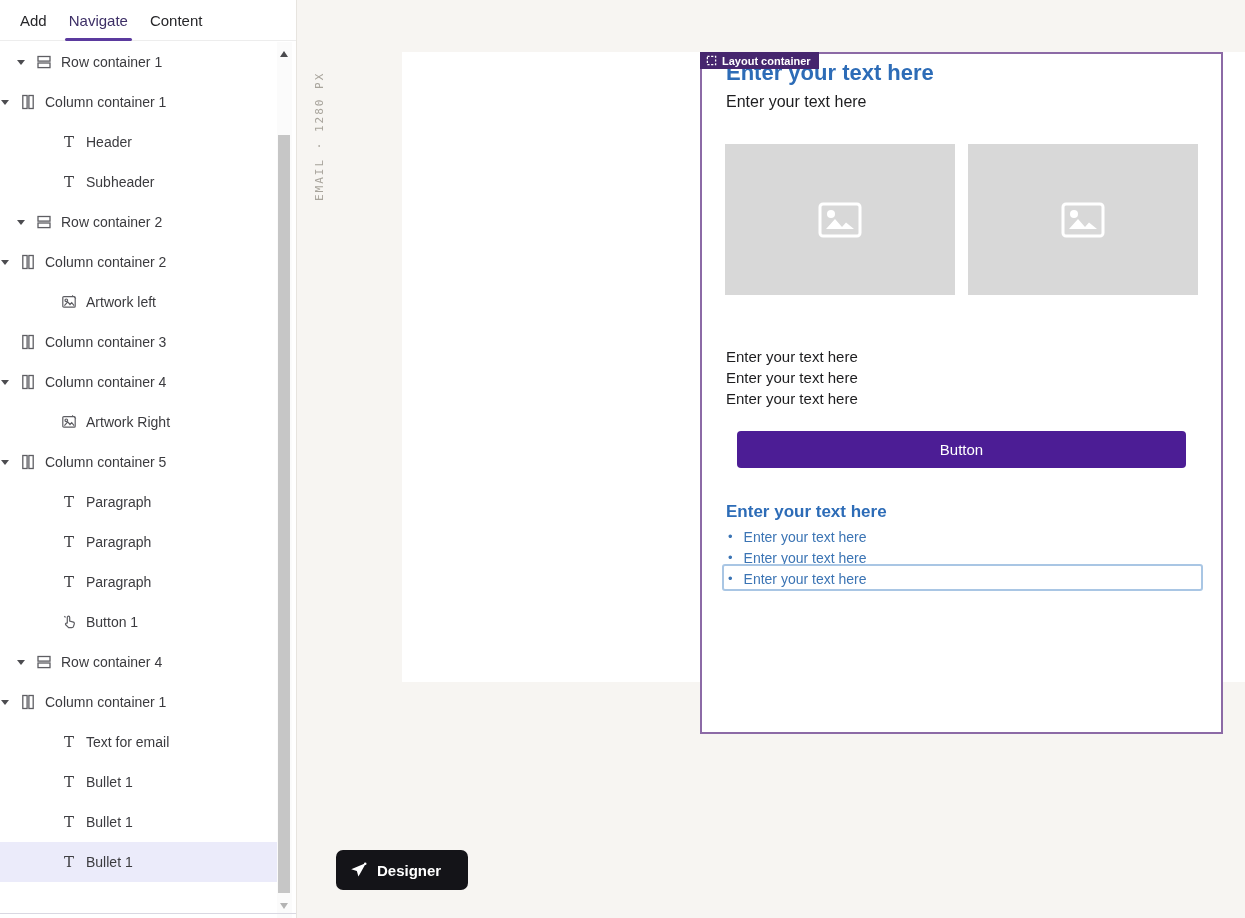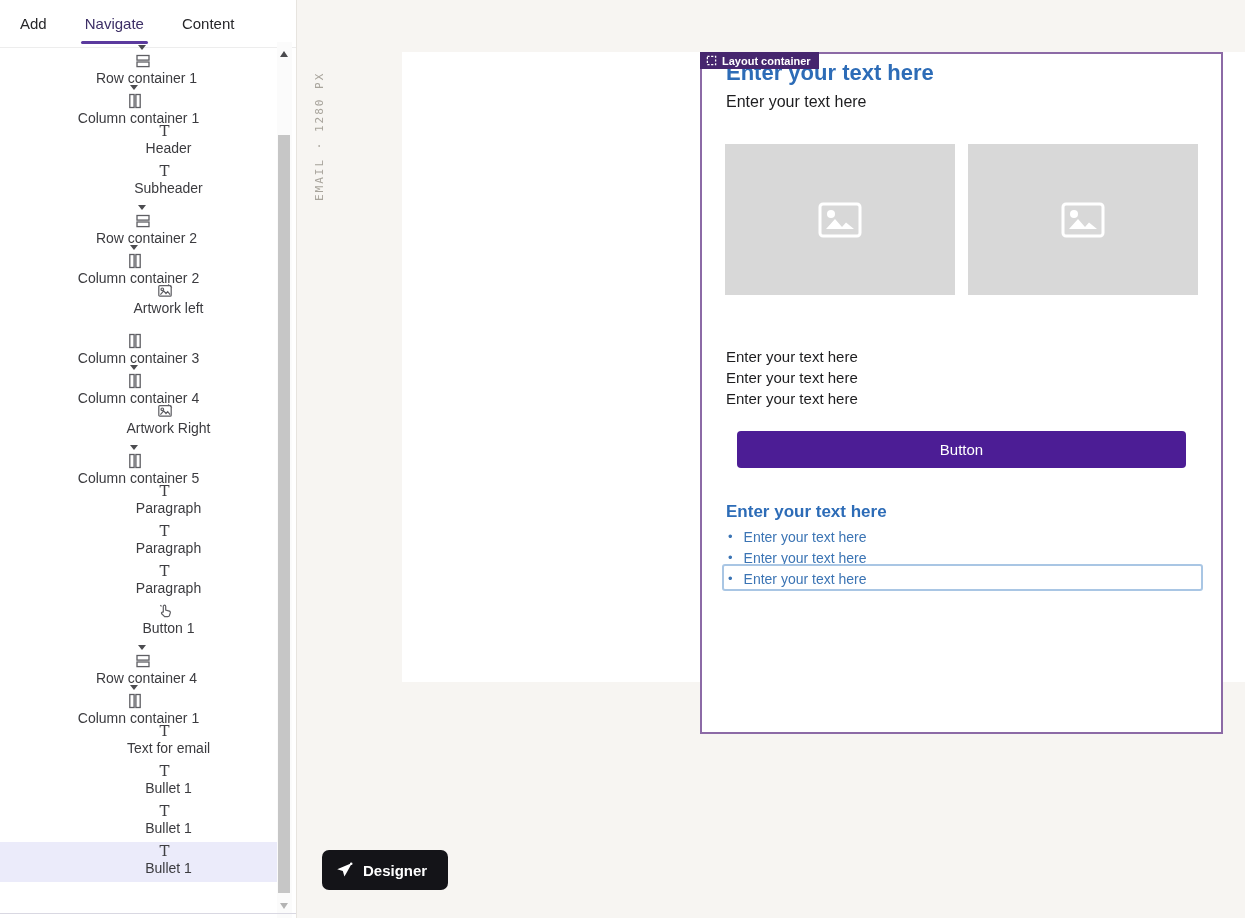--- a/index.html
+++ b/index.html
@@ -4,26 +4,26 @@
 <style>
   html,body{margin:0;padding:0;}
   body{
     width:1245px;height:918px;position:relative;overflow:hidden;
     background:#f7f5f2;
     font-family:"Liberation Sans",sans-serif;
     -webkit-font-smoothing:antialiased;
   }
   
   .sidebar{position:absolute;left:0;top:0;width:297px;height:918px;background:#fff;border-right:1px solid #e7e4df;box-sizing:border-box;}
-  .tabbar{height:48px;display:flex;align-items:center;gap:38px;padding-left:20px;border-bottom:1px solid #ededed;box-sizing:border-box;}
+  .tabbar{height:41px;display:flex;align-items:center;gap:22px;padding-left:20px;border-bottom:1px solid #ededed;box-sizing:border-box;}
   .tab{font-size:15px;color:#27272a;font-weight:500;cursor:pointer;position:relative;line-height:41px;height:41px;}
   .tab.active{color:#3d2f66;font-weight:400;}
   .tab.active::after{content:"";position:absolute;left:-4px;right:-4px;bottom:0;height:3px;background:#5b3a9e;border-radius:2px;}
   .tree{position:absolute;top:42px;left:0;width:277px;}
-  .trow{height:40px;display:flex;align-items:center;font-size:14px;color:#3b3b3f;cursor:pointer;flex-direction:column;}
+  .trow{height:40px;display:flex;align-items:center;font-size:14px;color:#3b3b3f;cursor:pointer;}
   .trow.sel{background:#ebebfa;}
   .trow.l1{padding-left:16px;}
   .trow.l2{}
   .trow.l3{padding-left:60px;}
   .caret{width:10px;height:10px;margin-right:9px;display:flex;align-items:center;justify-content:center;flex:0 0 auto;}
   .caret::before{content:"";width:0;height:0;border-left:4.5px solid transparent;border-right:4.5px solid transparent;border-top:5.5px solid #4c4c50;}
   .caret.hid::before{display:none;}
   .tico{width:18px;height:18px;margin-right:8px;display:flex;align-items:center;justify-content:center;flex:0 0 auto;}
   .tico svg{display:block;}
   .tglyph{font-family:"DejaVu Serif",serif;font-size:15px;line-height:18px;color:#3e3e42;}
@@ -49,21 +49,21 @@
   .imgrow{position:absolute;left:23px;top:90px;display:flex;gap:13px;}
   .ph{width:230px;height:151px;background:#d8d8d8;display:flex;align-items:center;justify-content:center;cursor:pointer;}
   .paras{position:absolute;left:24px;top:292px;font-size:15px;color:#1d1d1f;line-height:21px;}
   .em-btn{position:absolute;left:35px;top:377px;width:449px;height:37px;background:#4c1d95;border-radius:4px;color:#fff;font-size:15px;display:flex;align-items:center;justify-content:center;cursor:pointer;}
   .list-title{position:absolute;left:24px;top:448px;font-size:17px;font-weight:700;color:#2d6cb7;white-space:nowrap;}
   .bline{position:absolute;left:26px;height:21px;display:flex;align-items:center;gap:11px;font-size:14px;color:#3b74b4;white-space:nowrap;cursor:text;}
   .bline .dot{font-size:13px;line-height:21px;color:#3b74b4;}
   .b1{top:472px;} .b2{top:493px;} .b3{top:514px;z-index:2;}
   .sel-outline{position:absolute;left:20px;top:510px;width:481px;height:27px;border:2px solid #a9c6e4;border-radius:3px;box-sizing:border-box;}
   
-  .designer{position:absolute;left:322px;top:850px;height:40px;padding:0 21px 0 13px;background:#141418;border-radius:7px;display:flex;align-items:center;gap:9px;color:#fff;font-weight:700;font-size:15px;cursor:pointer;}
+  .designer{position:absolute;left:336px;top:850px;height:40px;padding:0 27px 0 13px;background:#141418;border-radius:7px;display:flex;align-items:center;gap:9px;color:#fff;font-weight:700;font-size:15px;cursor:pointer;}
 </style>
 </head>
 <body>
 
 <div class="sidebar">
   <div class="tabbar">
     <div class="tab">Add</div>
     <div class="tab active">Navigate</div>
     <div class="tab">Content</div>
   </div>

